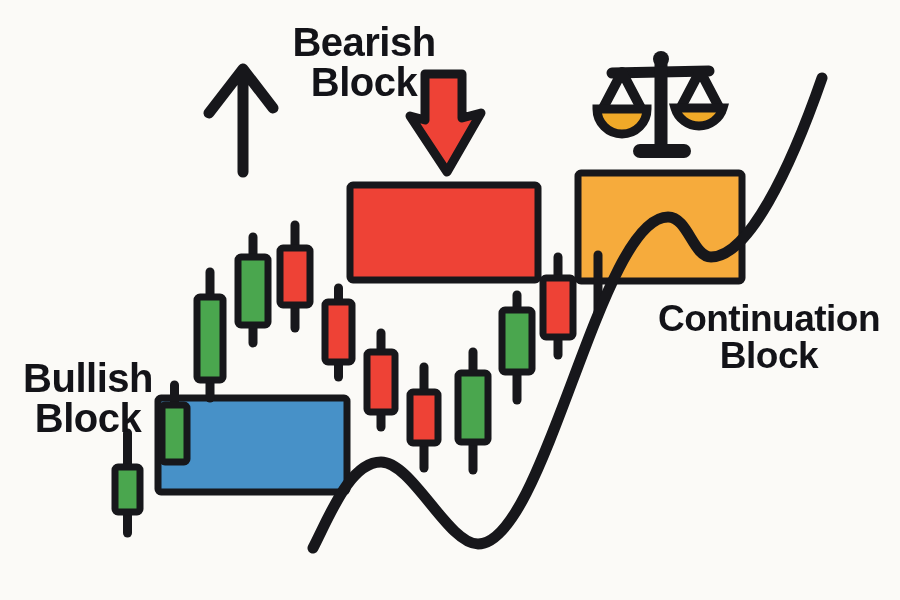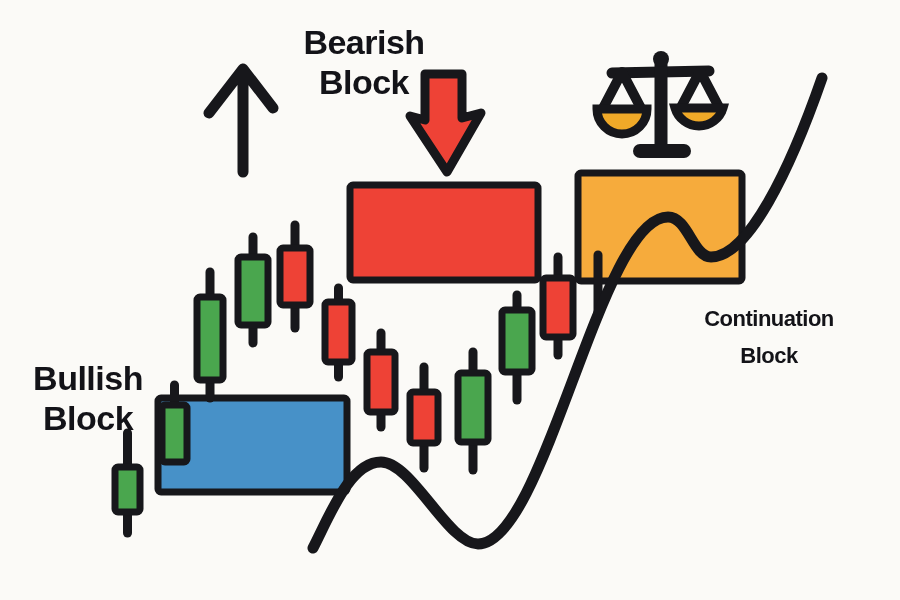--- a/index.html
+++ b/index.html
@@ -10,22 +10,22 @@
   .wick{stroke:var(--black);stroke-width:9;stroke-linecap:round;}
   .trend{fill:none;stroke:var(--black);stroke-width:11;stroke-linecap:round;}
   .stroke-icon{fill:none;stroke:var(--black);stroke-width:11;stroke-linecap:round;stroke-linejoin:round;}
   .down-arrow{fill:var(--red);stroke:var(--black);stroke-width:9;stroke-linejoin:round;}
   .scale-stroke{fill:none;stroke:var(--black);stroke-linecap:round;stroke-linejoin:round;}
   .w10{stroke-width:10;} .w11{stroke-width:11;} .w13{stroke-width:13;} .w14{stroke-width:14;}
   .knob{fill:var(--black);stroke:none;}
   .bowl{fill:var(--yellow);stroke:var(--black);stroke-width:9;}
   .label{position:absolute;transform:translateX(-50%);text-align:center;font-weight:700;
          color:var(--text,#131318);white-space:pre-line;letter-spacing:-0.5px;}
-  .label.big{font-size:34px;line-height:40px;}
-  .label.mid{font-size:22px;line-height:37px;}
+  .label.big{font-size:40px;line-height:40px;}
+  .label.mid{font-size:37px;line-height:37px;}
 </style>
 </head>
 <body>
 
 <div class="stage">
   <svg viewBox="0 0 900 600" width="900" height="600">
     <g>
         <rect x="158" y="398" width="189" height="94" rx="3" fill="#4791c8" class="outlined"></rect>
         <rect x="350" y="185" width="188" height="95" rx="3" fill="#ee4236" class="outlined"></rect>
         <rect x="578" y="173" width="164" height="108" rx="3" fill="#f6ab3c" class="outlined"></rect>

